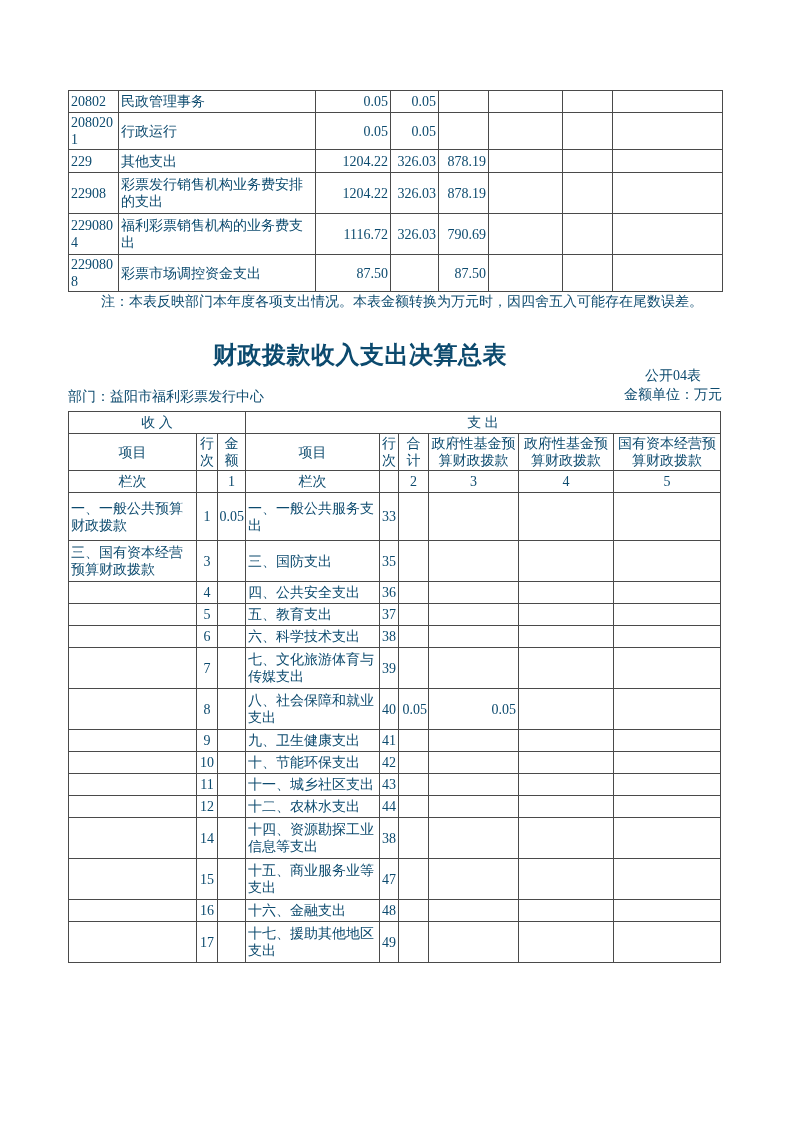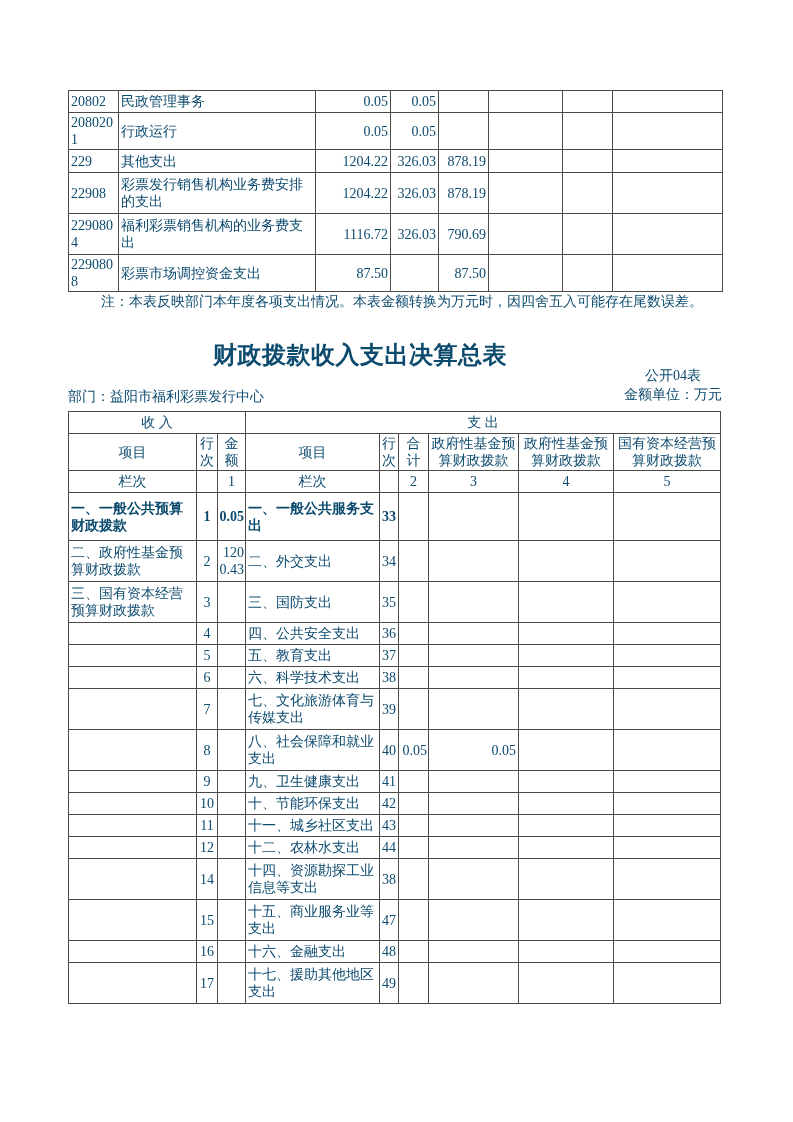--- a/index.html
+++ b/index.html
@@ -153,43 +153,32 @@
         <td>1</td>
         <td>栏次</td>
         <td></td>
         <td>2</td>
         <td>3</td>
         <td>4</td>
         <td>5</td>
       </tr>
     </thead>
     <tbody id="sum-body">
-    <tr style="height: 48px; font-weight: bold;">
+    <tr style="height: 48px;">
       <td class="tl">一、一般公共预算财政拨款</td>
       <td class="tc">1</td>
       <td class="tr amt">0.05</td>
       <td class="tl">一、一般公共服务支出</td>
       <td class="tc">33</td>
       <td class="tr amt"></td>
       <td class="tr"></td>
       <td class="tr"></td>
       <td class="tr"></td>
     </tr>
 
-    <tr style="height: 41px;">
-      <td class="tl">二、政府性基金预算财政拨款</td>
-      <td class="tc">2</td>
-      <td class="tr amt">1200.43</td>
-      <td class="tl">二、外交支出</td>
-      <td class="tc">34</td>
-      <td class="tr amt"></td>
-      <td class="tr"></td>
-      <td class="tr"></td>
-      <td class="tr"></td>
-    </tr>
 
     <tr style="height: 41px;">
       <td class="tl">三、国有资本经营预算财政拨款</td>
       <td class="tc">3</td>
       <td class="tr amt"></td>
       <td class="tl">三、国防支出</td>
       <td class="tc">35</td>
       <td class="tr amt"></td>
       <td class="tr"></td>
       <td class="tr"></td>

